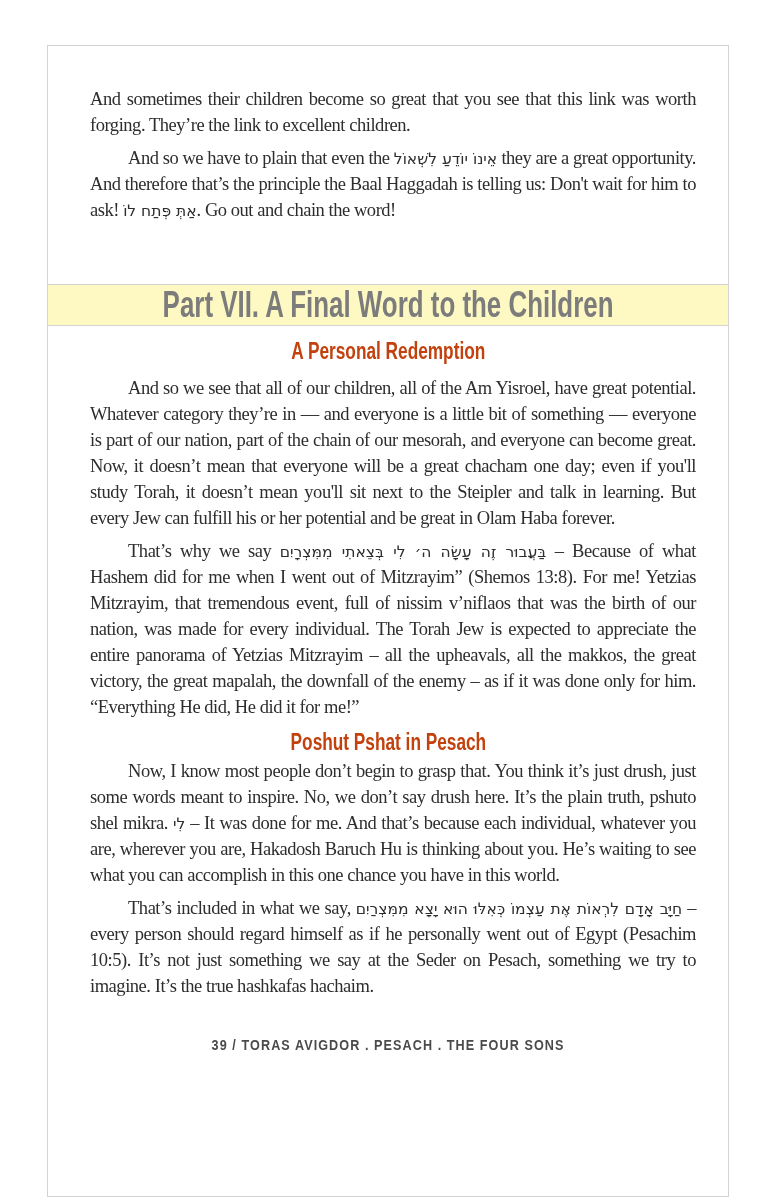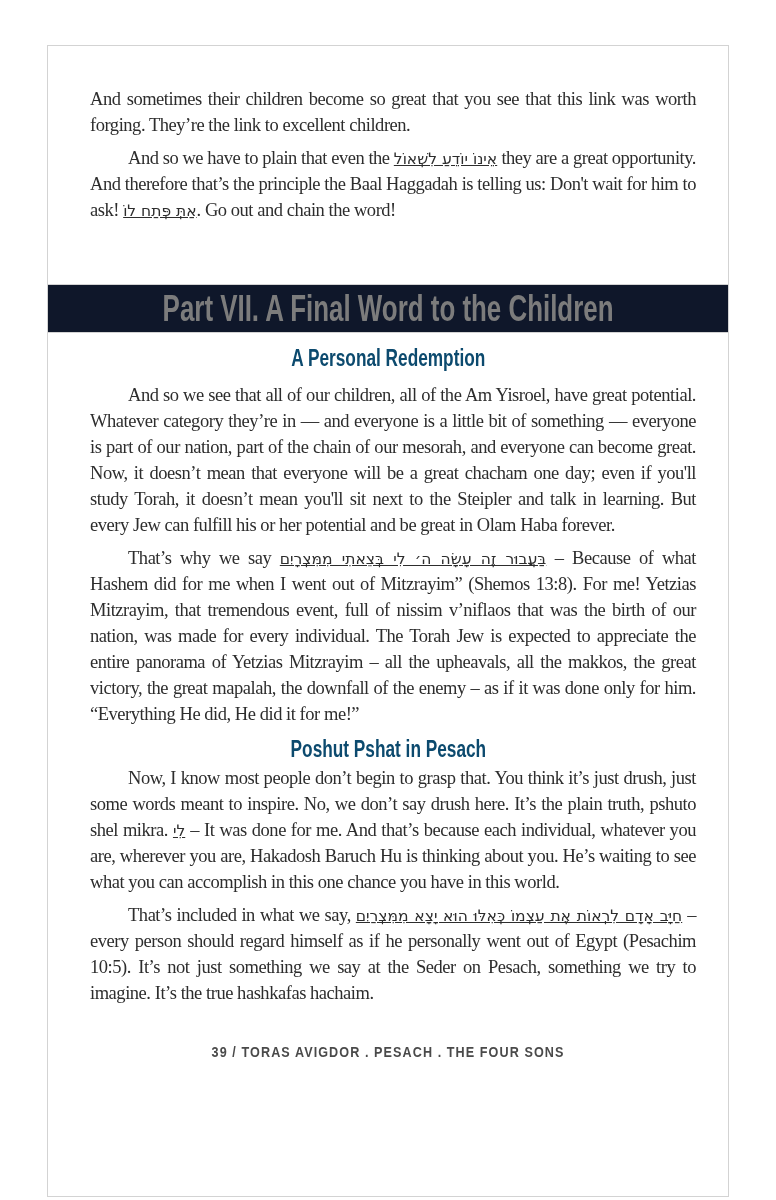--- a/index.html
+++ b/index.html
@@ -22,27 +22,27 @@
     background: #ffffff;
     overflow: hidden;
   }
 
   .continuation-section {
     height: 238px;
     padding: 40px 32px 0 32px;
   }
 
   .part-band {
-    height: 49px;
+    height: 42px;
     border-top: 1px solid #d3d3d3;
     border-bottom: 1px solid #d3d3d3;
     display: flex;
     align-items: center;
     justify-content: center;
-    background: #0f172a;
+    background: #fef9c3;
   }
   .part-title {
     font-family: "Liberation Sans", sans-serif;
     font-weight: 700;
     font-size: 37px;
     line-height: 40px;
     color: #7c7c7c;
     white-space: nowrap;
     display: inline-block;
     transform: scaleX(0.70);
@@ -51,21 +51,21 @@
 
   .main-section {
     padding: 13px 32px 0 32px;
   }
 
   .subheading {
     font-family: "Liberation Sans", sans-serif;
     font-weight: 700;
     font-size: 23px;
     line-height: 24px;
-    color: #0c4a6e;
+    color: #c2410c;
     text-align: center;
     margin: 0 0 12px 0;
   }
   .subheading.second { margin: 10px 0 4px 0; }
   .subheading > span {
     display: inline-block;
     transform: scaleX(0.75);
     transform-origin: center;
     white-space: nowrap;
   }
@@ -79,21 +79,20 @@
     color: #2d2d2d;
     text-align: justify;
   }
   p.body-para.indent { text-indent: 38px; }
   .it { }
   .heb {
     font-family: "DejaVu Sans", sans-serif;
     font-size: 15.5px;
     line-height: 1;
     letter-spacing: 0;
-    text-decoration: underline;
   }
 
   .page-footer {
     margin-top: 37px;
     text-align: center;
   }
   .page-footer > span {
     display: inline-block;
     font-family: "Liberation Sans", sans-serif;
     font-weight: 700;

